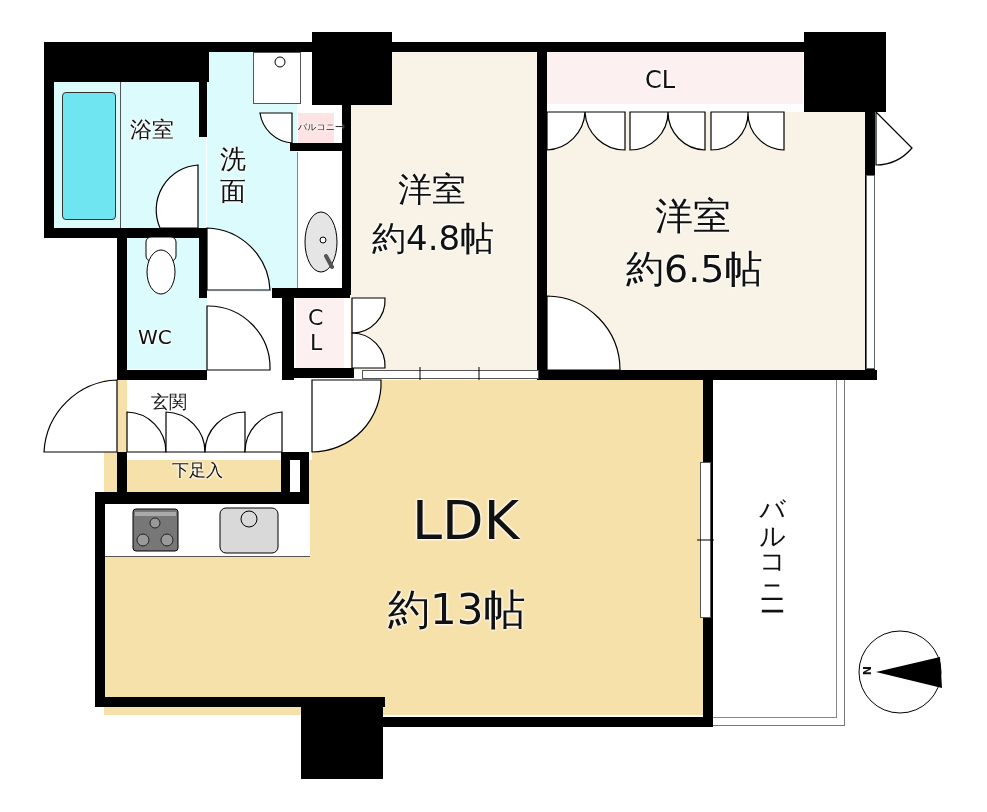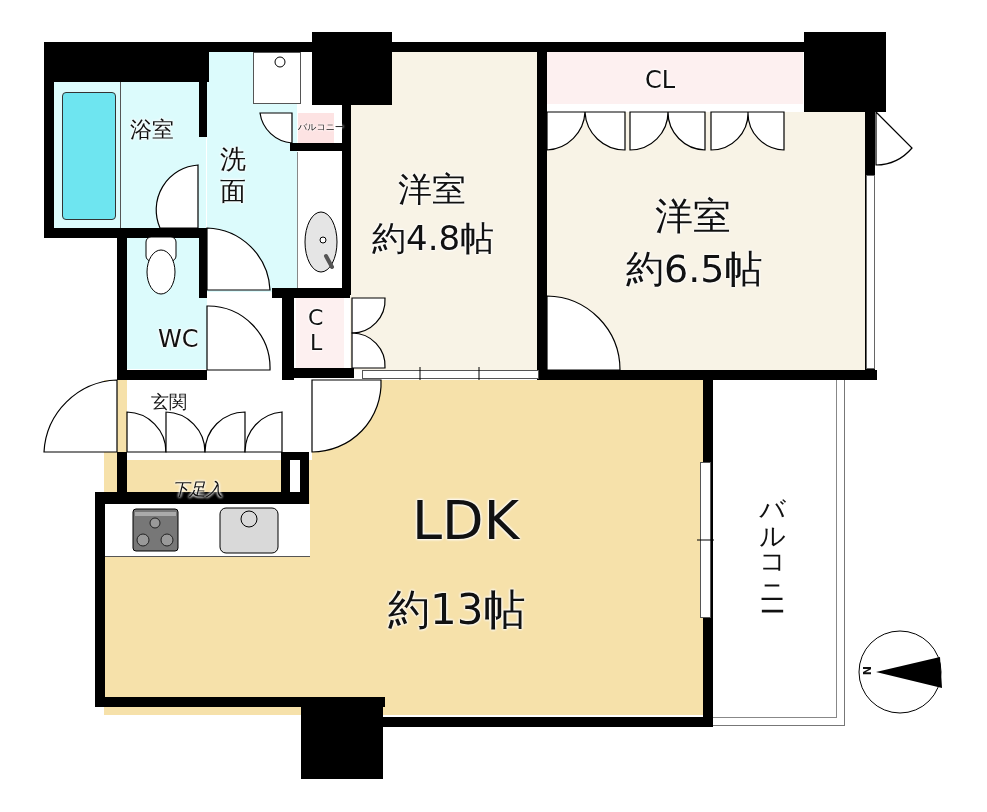--- a/index.html
+++ b/index.html
@@ -144,19 +144,19 @@
 <div class="label" style="left:220px;top:142px;font-size:26px;">洗</div>
 <div class="label" style="left:220px;top:174px;font-size:26px;">面</div>
 <div class="label" style="left:298px;top:121px;font-size:9px;">バルコニー</div>
 <div class="label big" style="left:398px;top:168px;font-size:34px;">洋室</div>
 <div class="label big" style="left:372px;top:217px;font-size:34px;">約4.8帖</div>
 <div class="label" style="left:645px;top:66px;font-size:24px;">CL</div>
 <div class="label big" style="left:655px;top:195px;">洋室</div>
 <div class="label big" style="left:626px;top:248px;">約6.5帖</div>
 <div class="label" style="left:308px;top:305px;font-size:22px;">C</div>
 <div class="label" style="left:310px;top:330px;font-size:22px;">L</div>
-<div class="label" style="left:138px;top:325px;font-size:24px;margin-left:20px;">WC</div>
+<div class="label" style="left:138px;top:325px;font-size:20px;">WC</div>
 <div class="label" style="left:151px;top:390px;font-size:18px;">玄関</div>
-<div class="label" style="left:172px;top:478px;font-size:17px;font-style:italic;">下足入</div>
+<div class="label" style="left:172px;top:459px;font-size:17px;">下足入</div>
 <div class="label big" style="left:412px;top:500px;font-size:54px;">LDK</div>
 <div class="label big" style="left:388px;top:556px;font-size:42px;margin-top:33px;">約13帖</div>
 <div class="label" style="left:758px;top:480px;font-size:26px;writing-mode:vertical-rl;line-height:30px;">バルコニー</div>
 <div class="label" style="left:862px;top:664px;font-size:11px;font-weight:bold;transform:rotate(90deg);">N</div>
 
 </body></html>

